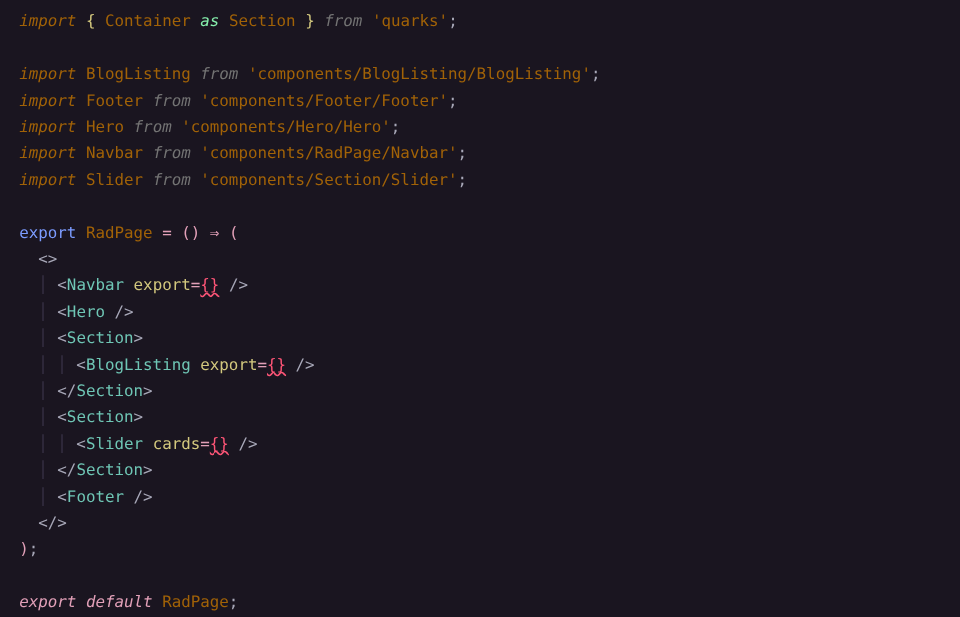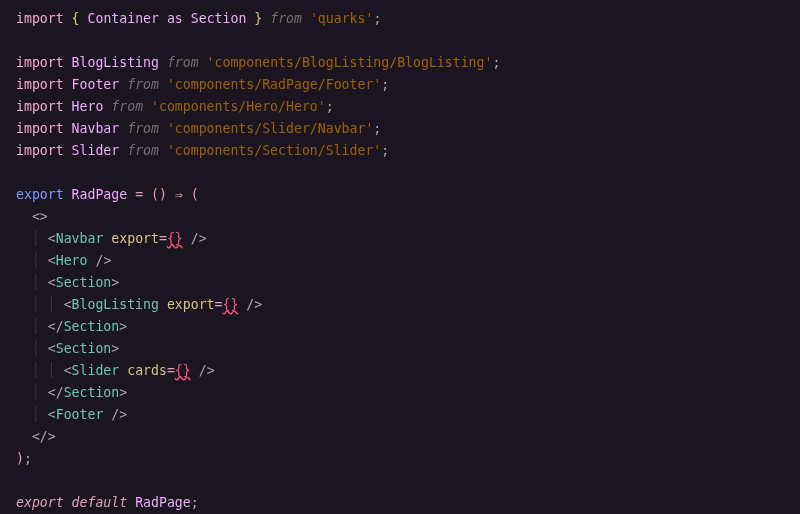--- a/index.html
+++ b/index.html
@@ -1,46 +1,46 @@
 <!DOCTYPE html>
 <html><head>
 <meta charset="utf-8">
 <style>
   html,body{margin:0;padding:0;background:#1a1520;width:800px;height:514px;overflow:hidden}
   body{font-family:ui-monospace,SFMono-Regular,Menlo,Consolas,monospace;font-size:13.2px;line-height:22px;color:#cfd0e6}
   pre{margin:0;padding:8px 16px 8px 16px;white-space:pre}
-  .kw-import{color:#f9a8d4;}
+  .kw-import{color:#a16207;font-style:italic}
   .kw-from{color:#737373;font-style:italic}
-  .kw-as{color:#f0abfc;}
+  .kw-as{color:#86efac;font-style:italic}
   .kw-const{color:#7c9cff}
   .kw-export{color:#e2a0b8;font-style:italic}
   .kw-default{color:#e2a0b8;font-style:italic}
-  .id{color:#f0abfc}
+  .id{color:#a16207}
   .str{color:#a16207}
   .brace{color:#d3c87e}
   .paren{color:#e2a0b8}
   .punct{color:#a8a8b8}
   .arrow{color:#e2a0b8}
   .tag-angle{color:#a8a8b8}
   .tag-name{color:#6fc6b5}
   .attr{color:#d3c87e}
   .eq{color:#e2a0b8}
   .err-brace{color:#ff5577;text-decoration:underline wavy #ff5577;text-decoration-skip-ink:none}
   .cursor-line{border-bottom:5px solid #ffffff;display:block;width:100%}
   .indent{color:#3a3448}
 </style>
 </head>
 <body>
 
 <pre><span><span class="kw-import">import</span> <span class="brace">{</span> <span class="id">Container</span> <span class="kw-as">as</span> <span class="id">Section</span> <span class="brace">}</span> <span class="kw-from">from</span> <span class="str">'quarks'</span><span class="punct">;</span></span>
 
 <span><span class="kw-import">import</span> <span class="id">BlogListing</span> <span class="kw-from">from</span> <span class="str">'components/BlogListing/BlogListing'</span><span class="punct">;</span></span>
-<span><span class="kw-import">import</span> <span class="id">Footer</span> <span class="kw-from">from</span> <span class="str">'components/RadPage/Footer'</span><span class="punct">;</span></span>
+<span><span class="kw-import">import</span> <span class="id">Footer</span> <span class="kw-from">from</span> <span class="str">'components/Footer/Footer'</span><span class="punct">;</span></span>
 <span><span class="kw-import">import</span> <span class="id">Hero</span> <span class="kw-from">from</span> <span class="str">'components/Hero/Hero'</span><span class="punct">;</span></span>
-<span><span class="kw-import">import</span> <span class="id">Navbar</span> <span class="kw-from">from</span> <span class="str">'components/Slider/Navbar'</span><span class="punct">;</span></span>
+<span><span class="kw-import">import</span> <span class="id">Navbar</span> <span class="kw-from">from</span> <span class="str">'components/RadPage/Navbar'</span><span class="punct">;</span></span>
 <span><span class="kw-import">import</span> <span class="id">Slider</span> <span class="kw-from">from</span> <span class="str">'components/Section/Slider'</span><span class="punct">;</span></span>
 
 <span><span class="kw-const">export</span> <span class="id">RadPage</span> <span class="eq">=</span> <span class="paren">()</span> <span class="arrow">⇒</span> <span class="paren">(</span></span>
 <span><span class="indent">  </span><span class="tag-angle">&lt;&gt;</span></span>
 <span><span class="indent">  │ </span><span class="tag-angle">&lt;</span><span class="tag-name">Navbar</span> <span class="attr">export</span><span class="eq">=</span><span class="err-brace">{}</span> <span class="tag-angle">/&gt;</span></span>
 <span><span class="indent">  │ </span><span class="tag-angle">&lt;</span><span class="tag-name">Hero</span> <span class="tag-angle">/&gt;</span></span>
 <span><span class="indent">  │ </span><span class="tag-angle">&lt;</span><span class="tag-name">Section</span><span class="tag-angle">&gt;</span></span>
 <span><span class="indent">  │ │ </span><span class="tag-angle">&lt;</span><span class="tag-name">BlogListing</span> <span class="attr">export</span><span class="eq">=</span><span class="err-brace">{}</span> <span class="tag-angle">/&gt;</span></span>
 <span><span class="indent">  │ </span><span class="tag-angle">&lt;/</span><span class="tag-name">Section</span><span class="tag-angle">&gt;</span></span>
 <span><span class="indent">  │ </span><span class="tag-angle">&lt;</span><span class="tag-name">Section</span><span class="tag-angle">&gt;</span></span>

